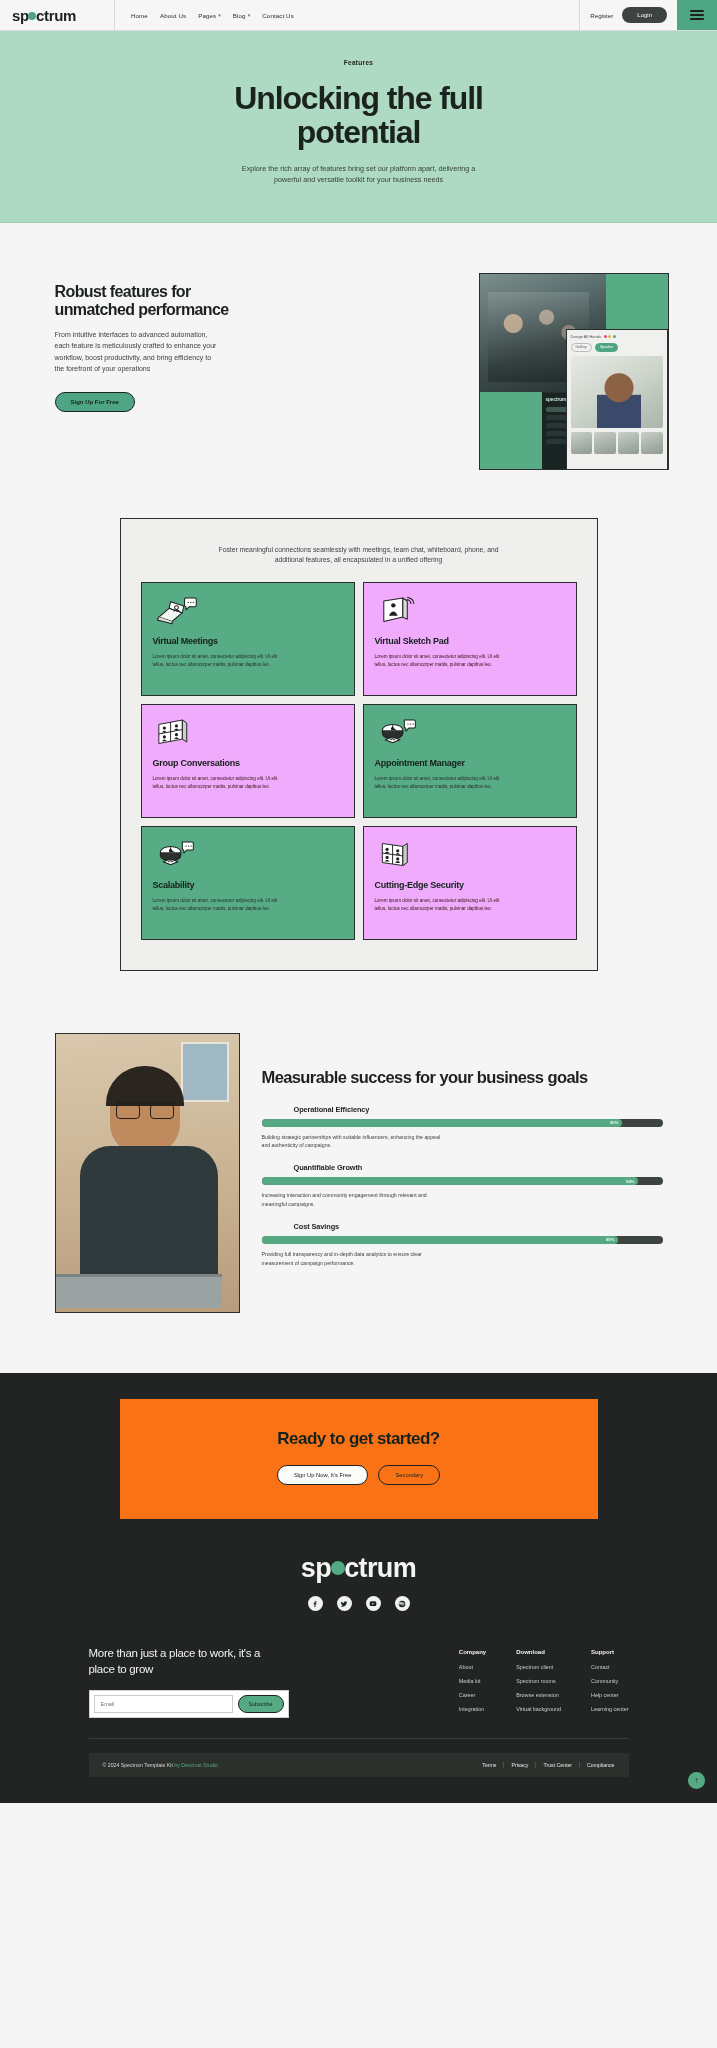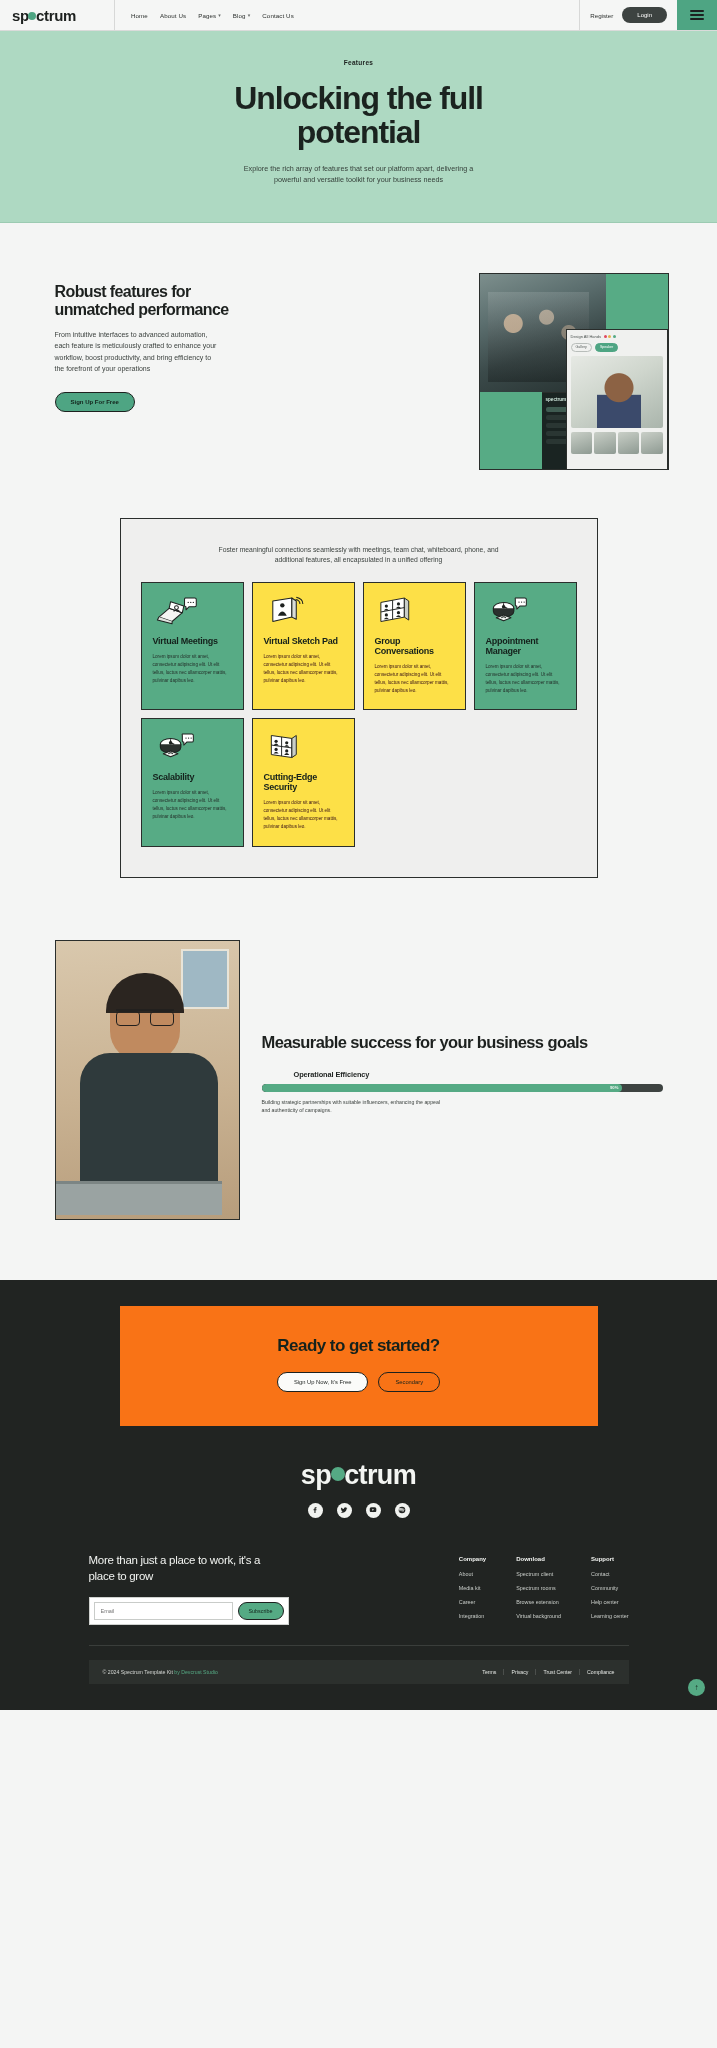--- a/index.html
+++ b/index.html
@@ -261,30 +261,30 @@
   .features-sub {
     text-align:center;
     font-size: 6.8px;
     line-height:1.6;
     color:#3b413e;
     max-width:300px;
     margin: 0 auto 16px;
   }
   .card-grid {
     display:grid;
-    grid-template-columns: 1fr 1fr 1fr 1fr;
+    grid-template-columns: 1fr 1fr;
     gap: 8px;
   }
   .card {
     border: 1px solid #2a2e2c;
     padding: 12px 11px 14px;
     min-height: 114px;
   }
   .card.green { background:#57ab85; }
-  .card.red   { background:#fde047; }
+  .card.red   { background:#f0abfc; }
   .card-icon { height:34px; margin-bottom:7px; }
   .card-title {
     font-size: 9px;
     font-weight: bold;
     letter-spacing:-0.25px;
     color:#14201b;
     margin-bottom: 7px;
   }
   .card-body {
     font-size: 4.6px;
@@ -490,21 +490,21 @@
   <div class="nav-burger">
     <span></span>
     <span></span>
     <span></span>
   </div>
 </div>
 
 <div class="hero">
   <div class="hero-eyebrow">Features</div>
   <div class="hero-title">Unlocking the full potential</div>
-  <div class="hero-sub">Explore the rich array of features that set our platform apart, delivering a powerful and versatile toolkit for your business needs</div>
+  <div class="hero-sub">Explore the rich array of features bring set our platform apart, delivering a powerful and versatile toolkit for your business needs</div>
 </div>
 
 <div class="robust">
   <div class="robust-left">
     <div class="robust-title">Robust features for unmatched performance</div>
     <div class="robust-body">From intuitive interfaces to advanced automation, each feature is meticulously crafted to enhance your workflow, boost productivity, and bring efficiency to the forefront of your operations</div>
     <div class="btn-green">Sign Up For Free</div>
   </div>
   <div class="robust-right">
     <div class="collage">
@@ -692,21 +692,39 @@
     <div class="metric">
       <div class="metric-label">Operational Efficiency</div>
       <div class="bar">
         <div class="bar-fill" style="width:90%">
           <span class="bar-pct">90%</span>
         </div>
       </div>
       <div class="metric-desc">Building strategic partnerships with suitable influencers, enhancing the appeal and authenticity of campaigns.</div>
     </div>
 
-
+    <div class="metric">
+      <div class="metric-label">Quantifiable Growth</div>
+      <div class="bar">
+        <div class="bar-fill" style="width:94%">
+          <span class="bar-pct">94%</span>
+        </div>
+      </div>
+      <div class="metric-desc">Increasing interaction and community engagement through relevant and meaningful campaigns.</div>
+    </div>
+
+    <div class="metric">
+      <div class="metric-label">Cost Savings</div>
+      <div class="bar">
+        <div class="bar-fill" style="width:89%">
+          <span class="bar-pct">89%</span>
+        </div>
+      </div>
+      <div class="metric-desc">Providing full transparency and in-depth data analytics to ensure clear measurement of campaign performance.</div>
+    </div>
   </div>
 </div>
 
 <div class="dark dark-outer">
 
   <div class="cta">
     <div class="cta-title">Ready to get started?</div>
     <div class="cta-btns">
       <div class="btn-white">Sign Up Now, It's Free</div>
       <div class="btn-outline">Secondary</div>

